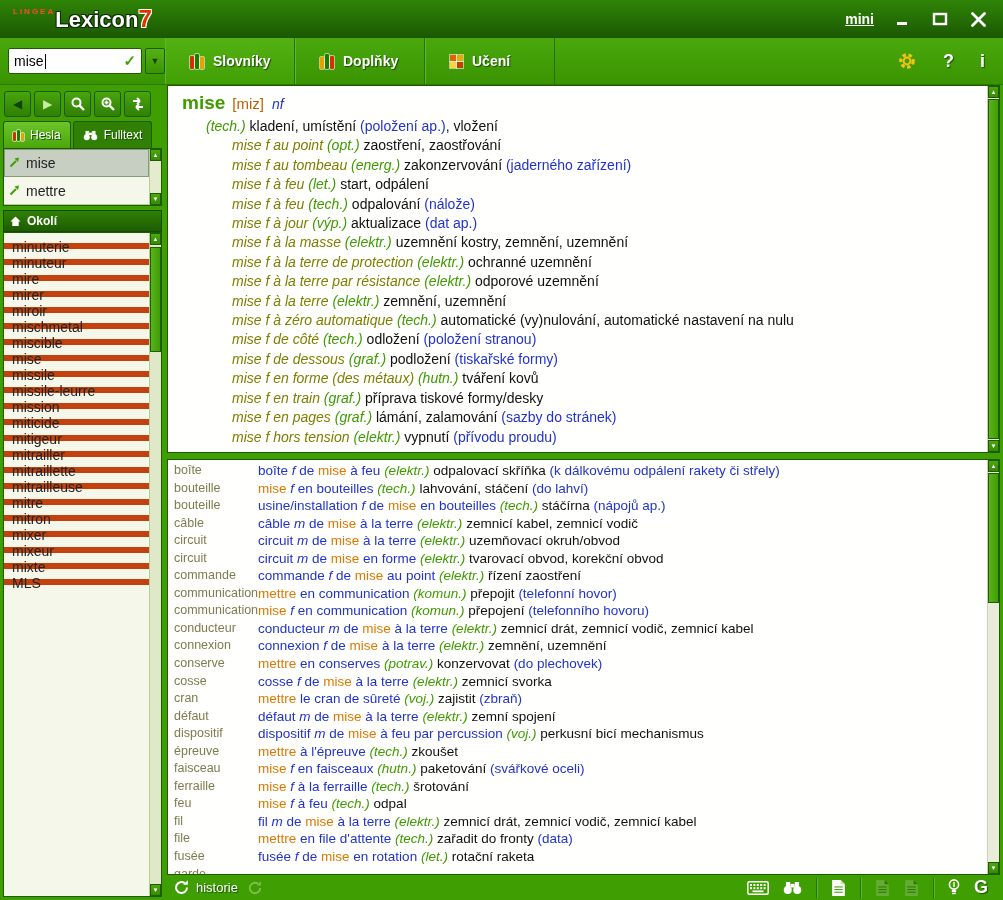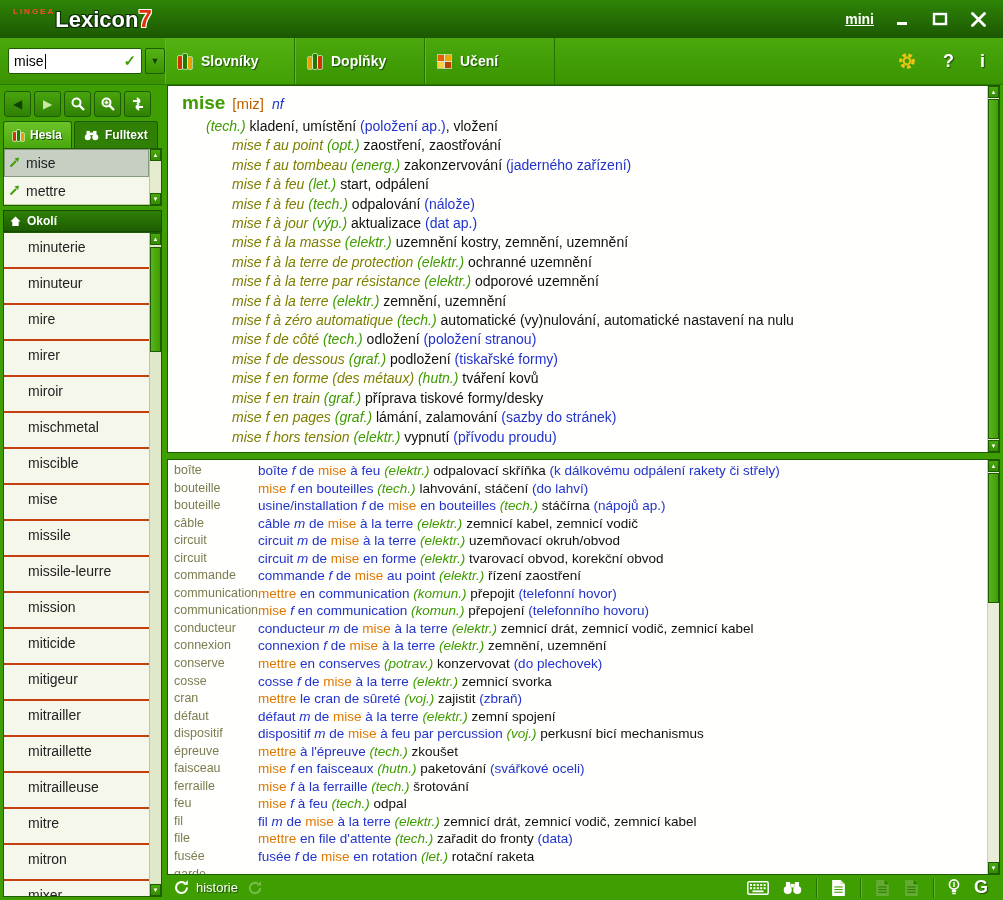--- a/index.html
+++ b/index.html
@@ -29,21 +29,21 @@
   .search-area{width:165px;flex:0 0 165px;display:flex;align-items:center;padding-left:8px;gap:3px;}
   .search-box{flex:1;height:26px;background:#fff;border:1px solid #1d5c03;border-radius:2px;
     display:flex;align-items:center;padding:0 5px;cursor:text;}
   .search-text{font-size:14px;color:#000;}
   .caret{width:1px;height:15px;background:#000;margin-left:1px;}
   .check-icon{margin-left:auto;color:#3f9e02;font-weight:bold;font-size:15px;}
   .dropdown-btn{width:20px;height:26px;background:linear-gradient(#55b314,#3a9401);
     border:1px solid #1d5c03;border-radius:2px;display:flex;align-items:center;
     justify-content:center;color:#143f00;font-size:9px;cursor:pointer;}
   .main-tabs{display:flex;height:100%;}
-  .main-tab{width:130px;display:flex;align-items:center;gap:9px;padding-left:12px;
+  .main-tab{width:130px;display:flex;align-items:center;gap:9px;padding-left:24px;
     border-left:1px solid #5cb82a;border-right:1px solid #267400;cursor:pointer;}
   .main-tab.active{background:linear-gradient(180deg,#54b113,#41a004);}
   .main-tab .label{color:#fff;font-size:14px;font-weight:bold;text-shadow:1px 1px 1px #1a5000;}
   .toolbar-icons{margin-left:auto;display:flex;align-items:center;gap:26px;margin-right:18px;}
   .txt-icon{color:#fff;font-weight:bold;font-size:18px;text-shadow:1px 1px 1px #1a5000;cursor:pointer;}
   
   .books{display:inline-flex;align-items:flex-end;gap:1px;height:15px;}
   .books i{display:block;width:4px;border-radius:1px;outline:1px solid rgba(255,255,255,.55);}
   .books .b1{background:#d43000;height:13px;}
   .books .b2{background:#1e7d00;height:15px;}
@@ -60,37 +60,37 @@
     padding:3px;display:flex;flex-direction:column;}
   .nav-row{height:32px;display:flex;align-items:center;gap:3px;padding:2px 1px;}
   .nav-btn{width:27px;height:26px;background:linear-gradient(#48a50c,#2f8004);
     border:1px solid #1d5c03;border-radius:3px;display:flex;align-items:center;
     justify-content:center;cursor:pointer;}
   .nav-glyph-dark{color:#114300;font-size:12px;}
   .nav-glyph-lite{color:#c9e9a4;font-size:12px;}
   .side-tabs{height:27px;display:flex;gap:2px;margin-top:1px;}
   .side-tab{padding:0 9px;display:flex;align-items:center;gap:6px;font-size:12px;color:#fff;
     background:#2f8004;border:1px solid #1d5c03;border-bottom:none;border-radius:3px 3px 0 0;
-    font-weight:bold;text-shadow:1px 1px 0 #1a5000;cursor:pointer;}
+    font-weight:normal;text-shadow:1px 1px 0 #1a5000;cursor:pointer;}
   .side-tab.active{background:linear-gradient(#6cc32a,#4aa70c);}
   .results-box{height:58px;background:#f6f7eb;border:1px solid #1d5c03;position:relative;overflow:hidden;}
   .result-rows{position:absolute;inset:0 12px 0 0;}
   .result-row{height:28px;display:flex;align-items:center;gap:6px;padding-left:5px;
     border-bottom:1px solid #b5cf8e;font-size:14px;color:#222;cursor:pointer;}
   .result-row.selected{background:#c6cfc2;outline:1px solid #879a7e;outline-offset:-1px;}
   .mini-sb{position:absolute;right:0;top:0;bottom:0;width:12px;background:#e4ebce;
     border-left:1px solid #b5cf8e;display:flex;flex-direction:column;justify-content:space-between;}
   .sb-btn{height:12px;background:linear-gradient(#4aa80c,#358c02);border:1px solid #1d5c03;
     display:flex;align-items:center;justify-content:center;color:#fff;font-size:6px;cursor:pointer;}
   .okoli-header{height:22px;margin-top:4px;background:linear-gradient(#2f8004,#1d5c03);
     border:1px solid #164b02;display:flex;align-items:center;gap:6px;padding-left:6px;
     color:#fff;font-size:12px;font-weight:bold;}
   .wordlist-wrap{flex:1;position:relative;border:1px solid #1d5c03;background:#f6f7eb;overflow:hidden;}
   .wordlist{position:absolute;inset:0 12px 0 0;overflow:hidden;}
-  .word-item{height:36px;line-height:28px;padding-left:24px;border-bottom:2px solid #c2410c;
+  .word-item{height:16px;line-height:28px;padding-left:8px;border-bottom:6px solid #c2410c;
     font-size:14px;color:#222;white-space:nowrap;cursor:pointer;}
   .v-sb{position:absolute;right:0;top:0;bottom:0;width:12px;background:#dfe8c8;
     border-left:1px solid #b5cf8e;}
   .v-sb .sb-up{position:absolute;top:0;left:0;right:0;}
   .v-sb .sb-down{position:absolute;bottom:0;left:0;right:0;}
   .sb-thumb{position:absolute;left:0;right:0;background:linear-gradient(90deg,#5ab31c,#3f9e02);
     border:1px solid #1d5c03;cursor:pointer;}
   
   .main{position:absolute;left:165px;top:85px;right:0;bottom:0;background:#3f9e02;
     padding:0 3px 0 2px;display:flex;flex-direction:column;}

